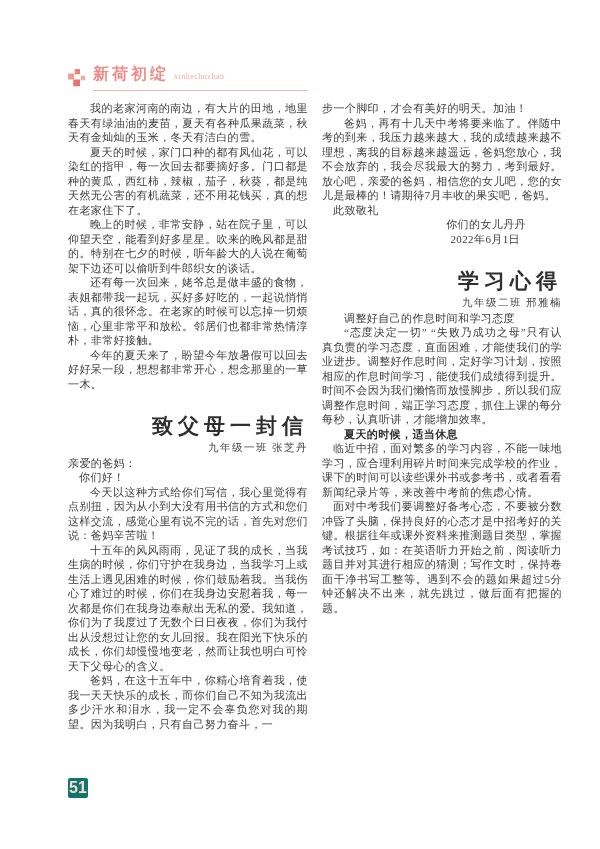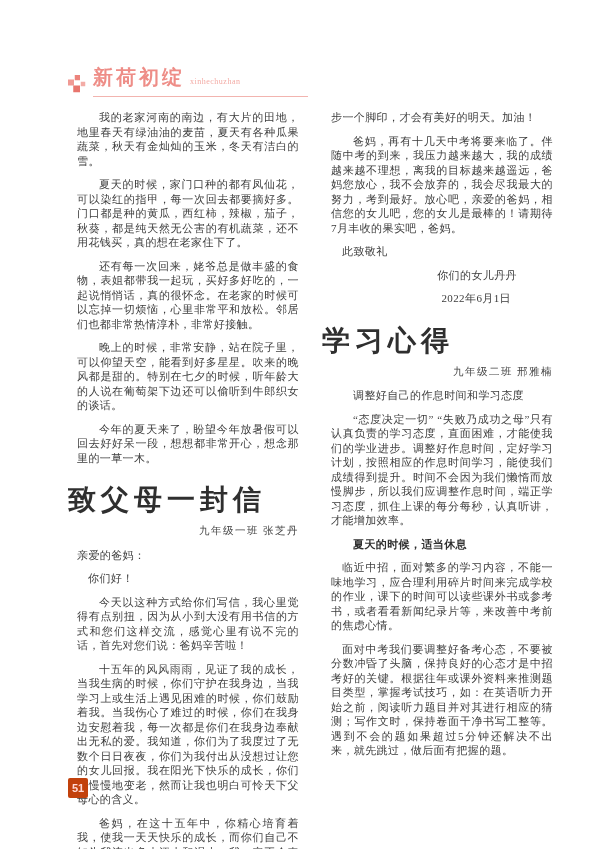--- a/index.html
+++ b/index.html
@@ -2,42 +2,42 @@
 <html><head>
 <meta charset="utf-8">
 <style>
   html,body{margin:0;padding:0;background:#ffffff;}
   .page{position:relative;width:600px;height:849px;background:#ffffff;overflow:hidden;
         font-family:"Liberation Serif","DejaVu Serif",serif;color:#3c3c3c;}
   
   .header{position:absolute;left:68px;top:64px;width:240px;display:flex;align-items:flex-end;}
   .logo-icon{width:18px;height:18px;margin-right:7px;margin-bottom:4px;flex:0 0 auto;}
   .logo-text-wrap{flex:1;border-bottom:1px solid #f2b4af;padding-bottom:5px;white-space:nowrap;}
-  .logo-cn{color:#ee8d87;font-size:20px;font-weight:bold;letter-spacing:3px;}
+  .logo-cn{color:#ee8d87;font-size:16px;font-weight:bold;letter-spacing:3px;}
   .logo-py{color:#f3aba5;font-size:8px;margin-left:5px;letter-spacing:0.5px;text-align:center;}
   
   .columns{position:absolute;left:68px;top:101px;width:494px;display:flex;gap:14px;}
   .col{width:240px;font-size:11px;line-height:14.5px;text-align:justify;letter-spacing:0.4px;}
-  .col p{margin:9px;text-indent:2em;}
+  .col p{margin:0;text-indent:2em;}
   p.no-indent{text-indent:0;}
   p.indent-1{text-indent:1em;}
-  .art-title{margin:0;margin-top:20px;text-align:left;text-indent:0;
-             font-size:28px;line-height:30px;font-weight:bold;letter-spacing:5px;color:#2f2f2f;}
+  .art-title{margin:0;margin-top:20px;text-align:right;text-indent:0;
+             font-size:21px;line-height:30px;font-weight:bold;letter-spacing:5px;color:#2f2f2f;}
   .byline{margin:0;margin-top:7px;margin-bottom:22px;text-align:right;text-indent:0;
           font-size:10.5px;letter-spacing:1.5px;color:#454545;}
   .closing{margin-top:0;}
   .sig{text-align:right;text-indent:0;padding-right:36px;margin-top:13px;}
   .date{text-align:right;text-indent:0;padding-right:42px;}
   .art2-body{margin-top:0;}
   .sec-head{font-weight:bold;text-indent:1em;color:#2f2f2f;}
   .intro-line{text-indent:1em;}
   .q-para{text-indent:1em;}
   
-  .page-number{position:absolute;left:68px;top:778px;width:20px;height:20px;background:#c2410c;
-               color:#ffd9d5;font-family:"Liberation Sans",sans-serif;font-size:11px;font-weight:bold;
+  .page-number{position:absolute;left:68px;top:778px;width:20px;height:20px;background:#0f766e;
+               color:#ffd9d5;font-family:"Liberation Sans",sans-serif;font-size:16px;font-weight:bold;
                display:flex;align-items:center;justify-content:center;border-radius:2px;}
 </style>
 </head>
 <body>
 
 <div class="page">
 
   <div class="header">
     <span class="logo-icon">
       <svg viewBox="0 0 24 24" width="18" height="18" aria-hidden="true">
@@ -50,22 +50,22 @@
     <div class="logo-text-wrap">
       <span class="logo-cn">新荷初绽</span><span class="logo-py">xinhechuzhan</span>
     </div>
   </div>
 
   <div class="columns">
 
     <div class="col">
       <p>我的老家河南的南边，有大片的田地，地里春天有绿油油的麦苗，夏天有各种瓜果蔬菜，秋天有金灿灿的玉米，冬天有洁白的雪。</p>
       <p>夏天的时候，家门口种的都有凤仙花，可以染红的指甲，每一次回去都要摘好多。门口都是种的黄瓜，西红柿，辣椒，茄子，秋葵，都是纯天然无公害的有机蔬菜，还不用花钱买，真的想在老家住下了。</p>
+      <p>晚上的时候，非常安静，站在院子里，可以仰望天空，能看到好多星星。吹来的晚风都是甜的。特别在七夕的时候，听年龄大的人说在葡萄架下边还可以偷听到牛郎织女的谈话。</p>
       <p>还有每一次回来，姥爷总是做丰盛的食物，表姐都带我一起玩，买好多好吃的，一起说悄悄话，真的很怀念。在老家的时候可以忘掉一切烦恼，心里非常平和放松。邻居们也都非常热情淳朴，非常好接触。</p>
-      <p>晚上的时候，非常安静，站在院子里，可以仰望天空，能看到好多星星。吹来的晚风都是甜的。特别在七夕的时候，听年龄大的人说在葡萄架下边还可以偷听到牛郎织女的谈话。</p>
       <p>今年的夏天来了，盼望今年放暑假可以回去好好呆一段，想想都非常开心，想念那里的一草一木。</p>
 
       <h2 class="art-title">致父母一封信</h2>
       <p class="byline">九年级一班 张芝丹</p>
 
       <p class="no-indent">亲爱的爸妈：</p>
       <p class="indent-1">你们好！</p>
       <p>今天以这种方式给你们写信，我心里觉得有点别扭，因为从小到大没有用书信的方式和您们这样交流，感觉心里有说不完的话，首先对您们说：爸妈辛苦啦！</p>
       <p>十五年的风风雨雨，见证了我的成长，当我生病的时候，你们守护在我身边，当我学习上或生活上遇见困难的时候，你们鼓励着我。当我伤心了难过的时候，你们在我身边安慰着我，每一次都是你们在我身边奉献出无私的爱。我知道，你们为了我度过了无数个日日夜夜，你们为我付出从没想过让您的女儿回报。我在阳光下快乐的成长，你们却慢慢地变老，然而让我也明白可怜天下父母心的含义。</p>
       <p>爸妈，在这十五年中，你精心培育着我，使我一天天快乐的成长，而你们自己不知为我流出多少汗水和泪水，我一定不会辜负您对我的期望。因为我明白，只有自己努力奋斗，一</p>

